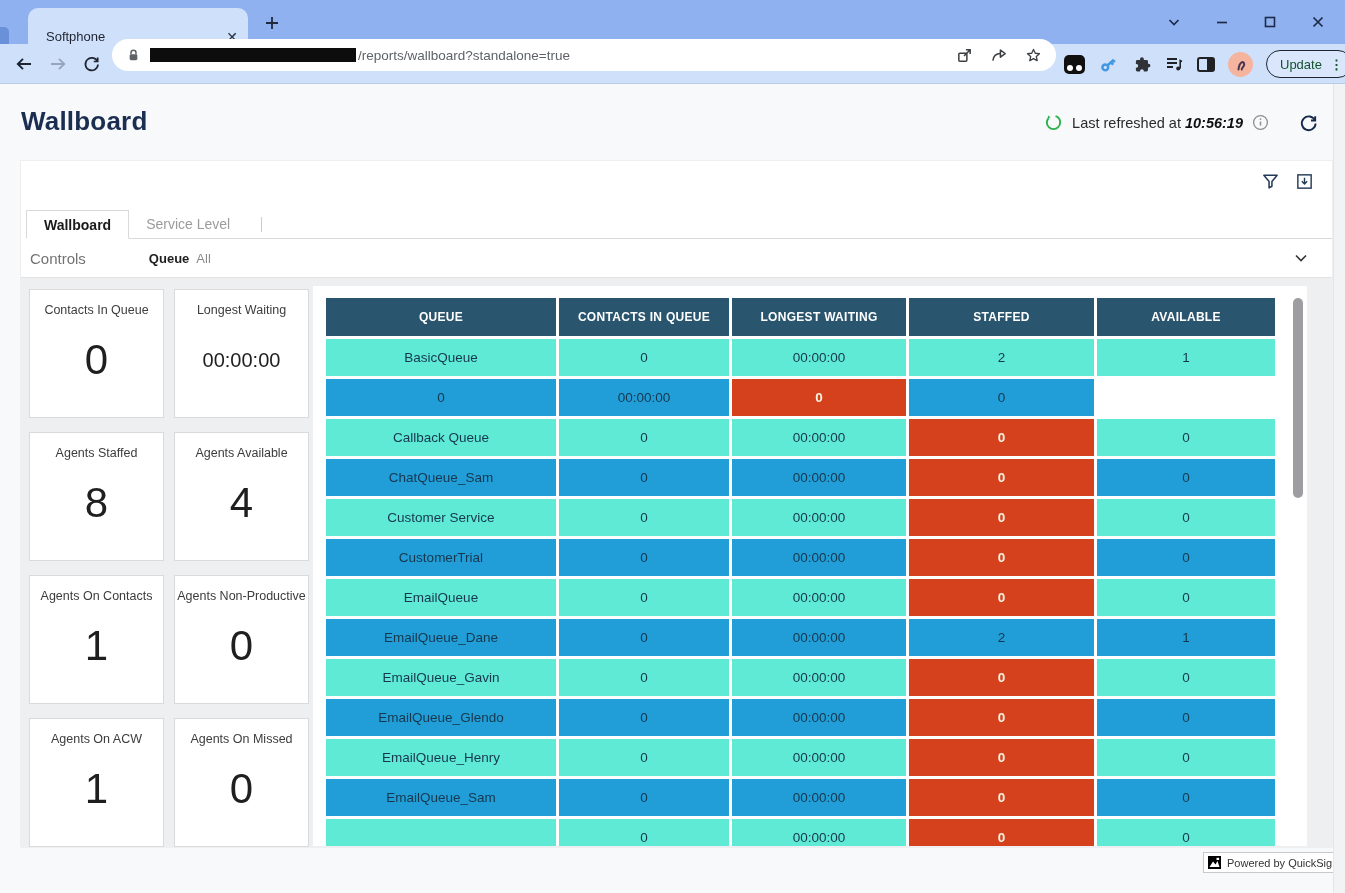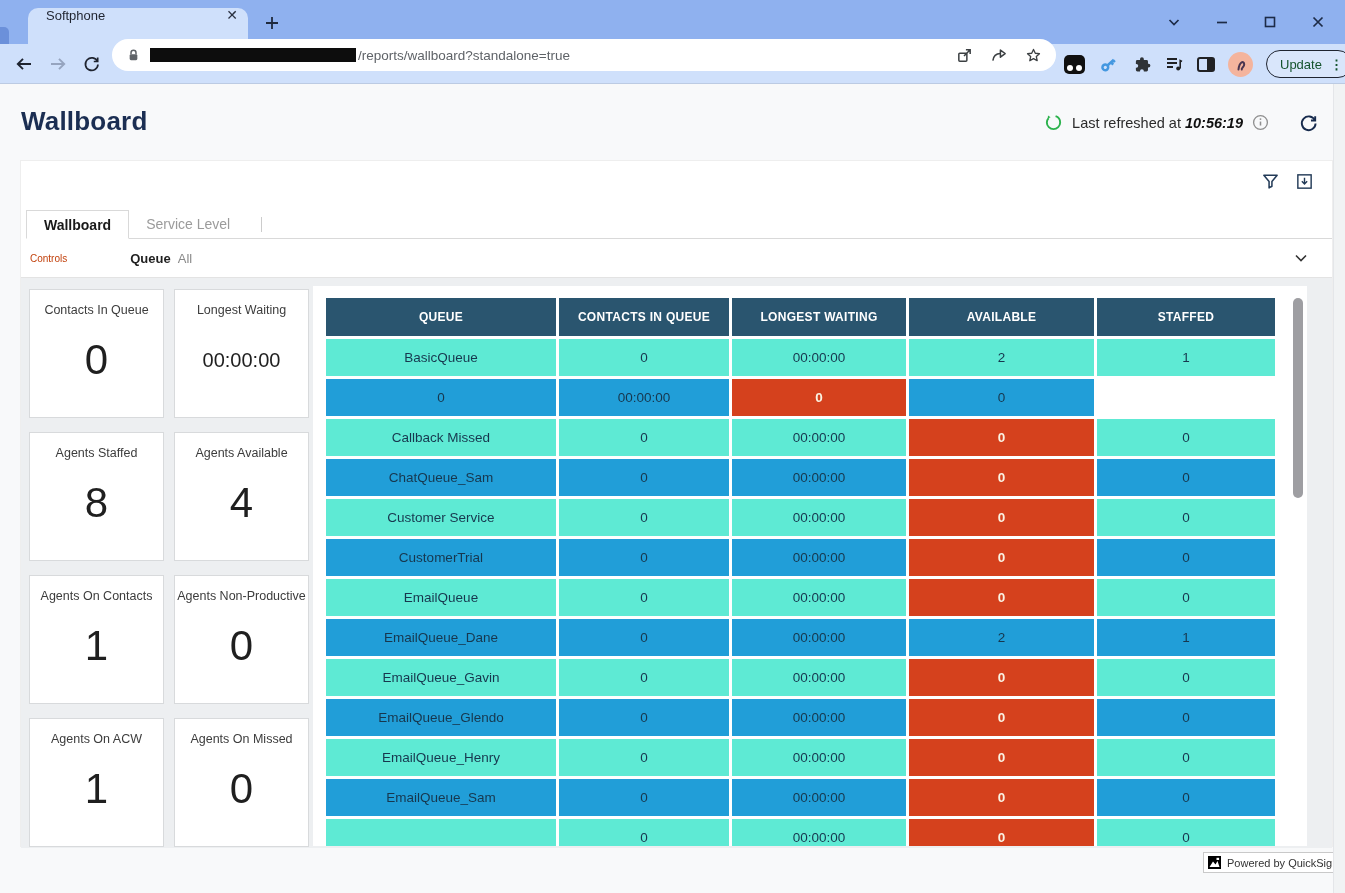--- a/index.html
+++ b/index.html
@@ -3,21 +3,21 @@
 <meta charset="utf-8">
 <style>
   * { box-sizing: border-box; margin: 0; padding: 0; }
   html,body { width:1345px; height:893px; }
   body { position:relative; font-family:"Liberation Sans", sans-serif; background:#f8f9fa; overflow:hidden; }
 
   
   .tabstrip { position:absolute; top:0; left:0; right:0; height:44px; background:#8FB1EF; }
   .left-nub { position:absolute; left:0; top:27px; width:9px; height:30px; background:#6B90DA; border-radius:0 5px 0 0; }
   .tab-active { position:absolute; left:28px; top:8px; width:220px; height:36px; background:#CFE0FB;
-                border-radius:10px 10px 0 0; display:flex; align-items:flex-start; padding:0 10px 0 18px; }
+                border-radius:10px 10px 0 0; display:flex; align-items:flex-end; padding:0 10px 0 18px; }
   .tab-title { font-size:13px; color:#1f2430; }
   .tab-close { margin-left:auto; font-size:14px; color:#2a3140; cursor:pointer; line-height:1; }
   .newtab { position:absolute; left:260px; top:11px; width:24px; height:24px; display:flex; align-items:center; justify-content:center; }
   .win-controls { position:absolute; right:10px; top:0; height:44px; display:flex; align-items:center; gap:30px; padding-right:8px; }
   .win-controls .wicon { width:18px; height:18px; display:flex; align-items:center; justify-content:center; }
 
   .toolbar { position:absolute; top:44px; left:0; right:0; height:40px; background:#CFE0FB;
              display:flex; align-items:center; border-bottom:1px solid #bccbe3; }
   .navbtns { display:flex; align-items:center; gap:14px; padding:0 12px 0 14px; }
   .urlbar { position:absolute; left:112px; top:39px; width:944px; height:32px; background:#ffffff;
@@ -48,21 +48,21 @@
   
   .panel { position:absolute; left:20px; top:160px; width:1313px; height:687px; background:#ffffff; border:1px solid #eeeeee; }
   .panel-icons { position:absolute; top:11px; right:18px; display:flex; gap:15px; }
   .tabs { position:absolute; top:49px; left:5px; right:0; height:29px; display:flex; align-items:stretch; border-bottom:1px solid #d9d9d9; }
   .qtab { padding:0 17px; display:flex; align-items:center; font-size:14px; cursor:pointer; }
   .qtab.active { background:#fff; border:1px solid #d9d9d9; border-bottom:1px solid #fff; margin-bottom:-1px; font-weight:bold; color:#1a1a1a; }
   .qtab.inactive { color:#9b9b9b; }
   .tab-sep { width:1px; height:15px; background:#cccccc; align-self:center; margin-left:14px; }
   .controls-row { position:absolute; top:78px; left:0; right:0; height:39px; border-bottom:1px solid #e3e3e3;
                   display:flex; align-items:center; padding-left:9px; }
-  .controls-label { font-size:10px; color:#c2410c; }
+  .controls-label { font-size:15px; color:#737373; }
   .queue-group { margin-left:63px; display:flex; gap:7px; align-items:baseline; }
   .queue-label { font-size:13px; font-weight:bold; color:#1f1f1f; }
   .queue-value { font-size:13px; color:#8a8a8a; }
   .controls-chevron { margin-left:auto; margin-right:22px; display:flex; }
 
   .sheet { position:absolute; left:0; top:117px; width:100%; height:570px; background:#EDEFF1; }
 
   
   .kpi-grid { position:absolute; left:8px; top:128px; width:280px; display:grid;
               grid-template-columns:1fr 1fr; column-gap:10px; row-gap:14px; }
@@ -331,38 +331,38 @@
         </div>
       </div>
     </div>
 
   <div class="visual">
     <div class="tbl">
         <div class="trow">
           <div class="th">QUEUE</div>
           <div class="th">CONTACTS IN QUEUE</div>
           <div class="th">LONGEST WAITING</div>
+          <div class="th">STAFFED</div>
           <div class="th">AVAILABLE</div>
-          <div class="th">STAFFED</div>
         </div>
         <div class="trow r-light">
           <div class="td">BasicQueue</div>
           <div class="td">0</div>
           <div class="td">00:00:00</div>
           <div class="td">2</div>
           <div class="td">1</div>
         </div>
         <div class="trow r-blue">
           <div class="td">0</div>
           <div class="td">00:00:00</div>
           <div class="td alert">0</div>
           <div class="td">0</div>
         </div>
         <div class="trow r-light">
-          <div class="td">Callback Missed</div>
+          <div class="td">Callback Queue</div>
           <div class="td">0</div>
           <div class="td">00:00:00</div>
           <div class="td alert">0</div>
           <div class="td">0</div>
         </div>
         <div class="trow r-blue">
           <div class="td">ChatQueue_Sam</div>
           <div class="td">0</div>
           <div class="td">00:00:00</div>
           <div class="td alert">0</div>

